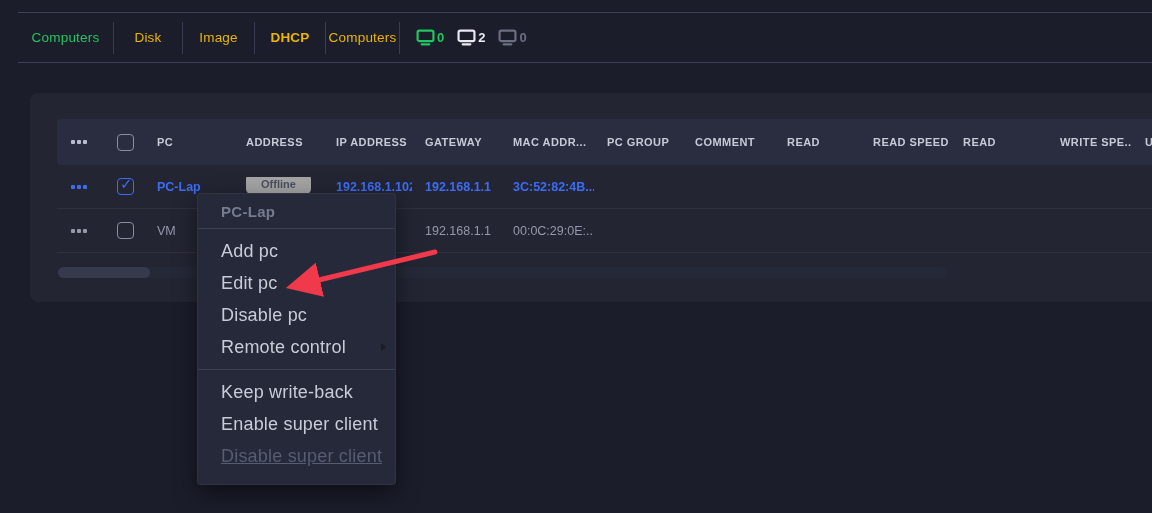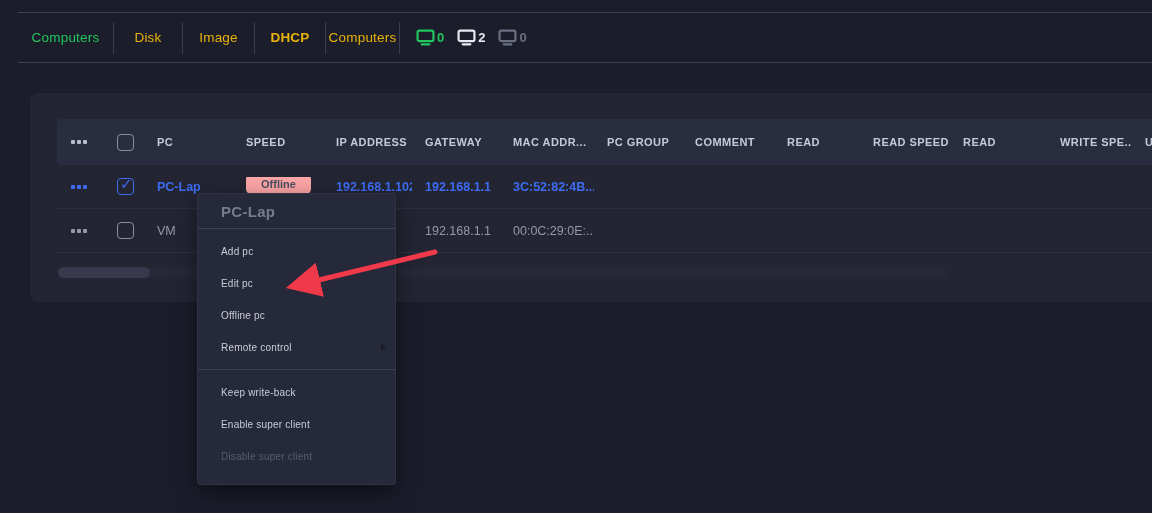--- a/index.html
+++ b/index.html
@@ -53,41 +53,41 @@
   .dots { display:flex; gap:2px; }
   .dots i { width:4px; height:4px; border-radius:1px; background:currentColor; display:block; }
   .thead .dots { color:#b9bcca; }
 
   .checkbox { width:17px; height:17px; border:1.6px solid #8a8da0; border-radius:4px;
               position:relative; cursor:pointer; display:block; }
   .checkbox.checked { border-color:#3d6cf2; }
   .checkbox.checked:after { content:"\2713"; position:absolute; left:2px; top:-4px;
               color:#3d6cf2; font-size:15px; font-weight:bold; }
 
-  .badge-offline { display:inline-block; background:#fca5a5; color:#4a4e60;
+  .badge-offline { display:inline-block; background:#a3a3a3; color:#4a4e60;
               font-size:11px; font-weight:bold; padding:4px 15px; border-radius:5px;
               position:relative; top:-3px; z-index:2; }
 
   
   .hscroll-track { position:absolute; left:28px; top:174px; width:890px; height:11px;
               border-radius:6px; background:#252837; cursor:pointer; }
   .hscroll-thumb { position:absolute; left:0; top:0; width:92px; height:11px;
               border-radius:6px; background:#363a4c; cursor:grab; }
 
   
   .ctx-menu { position:absolute; left:197px; top:193px; width:199px; z-index:10;
               background:#262939; border:1px solid rgba(255,255,255,.05); border-radius:4px;
               box-shadow:0 8px 22px rgba(0,0,0,.5); padding-bottom:6px; }
   .ctx-title { padding:9px 0 8px 23px; font-size:15px; font-weight:bold; color:#767b90;
               letter-spacing:.3px; }
   .ctx-divider { height:1px; background:#3c4053; margin:0; }
   .ctx-group { padding:6px 0; }
   .ctx-item { height:32px; display:flex; align-items:center; padding-left:23px; padding-right:10px;
-              font-size:10px; color:#c9ccd8; letter-spacing:.2px; cursor:pointer; position:relative; }
-  .ctx-item.disabled { color:#575c73; cursor:default; }
+              font-size:18px; color:#c9ccd8; letter-spacing:.2px; cursor:pointer; position:relative; }
+  .ctx-item.disabled { color:#575c73; cursor:default;text-decoration:underline; }
   .ctx-item .sub-arrow { position:absolute; right:9px; width:0; height:0;
               border-top:4px solid transparent; border-bottom:4px solid transparent;
               border-left:5px solid #191b26; }
 
   
   .arrow-overlay { position:absolute; left:270px; top:240px; width:180px; height:60px;
               z-index:20; pointer-events:none; }
 </style>
 </head>
 <body>
@@ -139,21 +139,21 @@
         <span class="dots">
           <i></i>
           <i></i>
           <i></i>
         </span>
       </div>
     <div class="c-check">
         <span class="checkbox"></span>
       </div>
     <div>PC</div>
-    <div>SPEED</div>
+    <div>ADDRESS</div>
     <div>IP ADDRESS</div>
     <div>GATEWAY</div>
     <div>MAC ADDR...</div>
     <div>PC GROUP</div>
     <div>COMMENT</div>
     <div>READ</div>
     <div>READ SPEED</div>
     <div>READ</div>
     <div>WRITE SPE...</div>
     <div>U...</div>
@@ -213,21 +213,21 @@
     <div class="hscroll-thumb"></div>
   </div>
 </div>
 
 <div class="ctx-menu">
   <div class="ctx-title">PC-Lap</div>
   <div class="ctx-divider"></div>
   <div class="ctx-group">
     <div class="ctx-item">Add pc</div>
     <div class="ctx-item">Edit pc</div>
-    <div class="ctx-item">Offline pc</div>
+    <div class="ctx-item">Disable pc</div>
     <div class="ctx-item">
       <span>Remote control</span>
       <span class="sub-arrow"></span>
     </div>
   </div>
   <div class="ctx-divider"></div>
   <div class="ctx-group">
     <div class="ctx-item">Keep write-back</div>
     <div class="ctx-item">Enable super client</div>
     <div class="ctx-item disabled">Disable super client</div>

